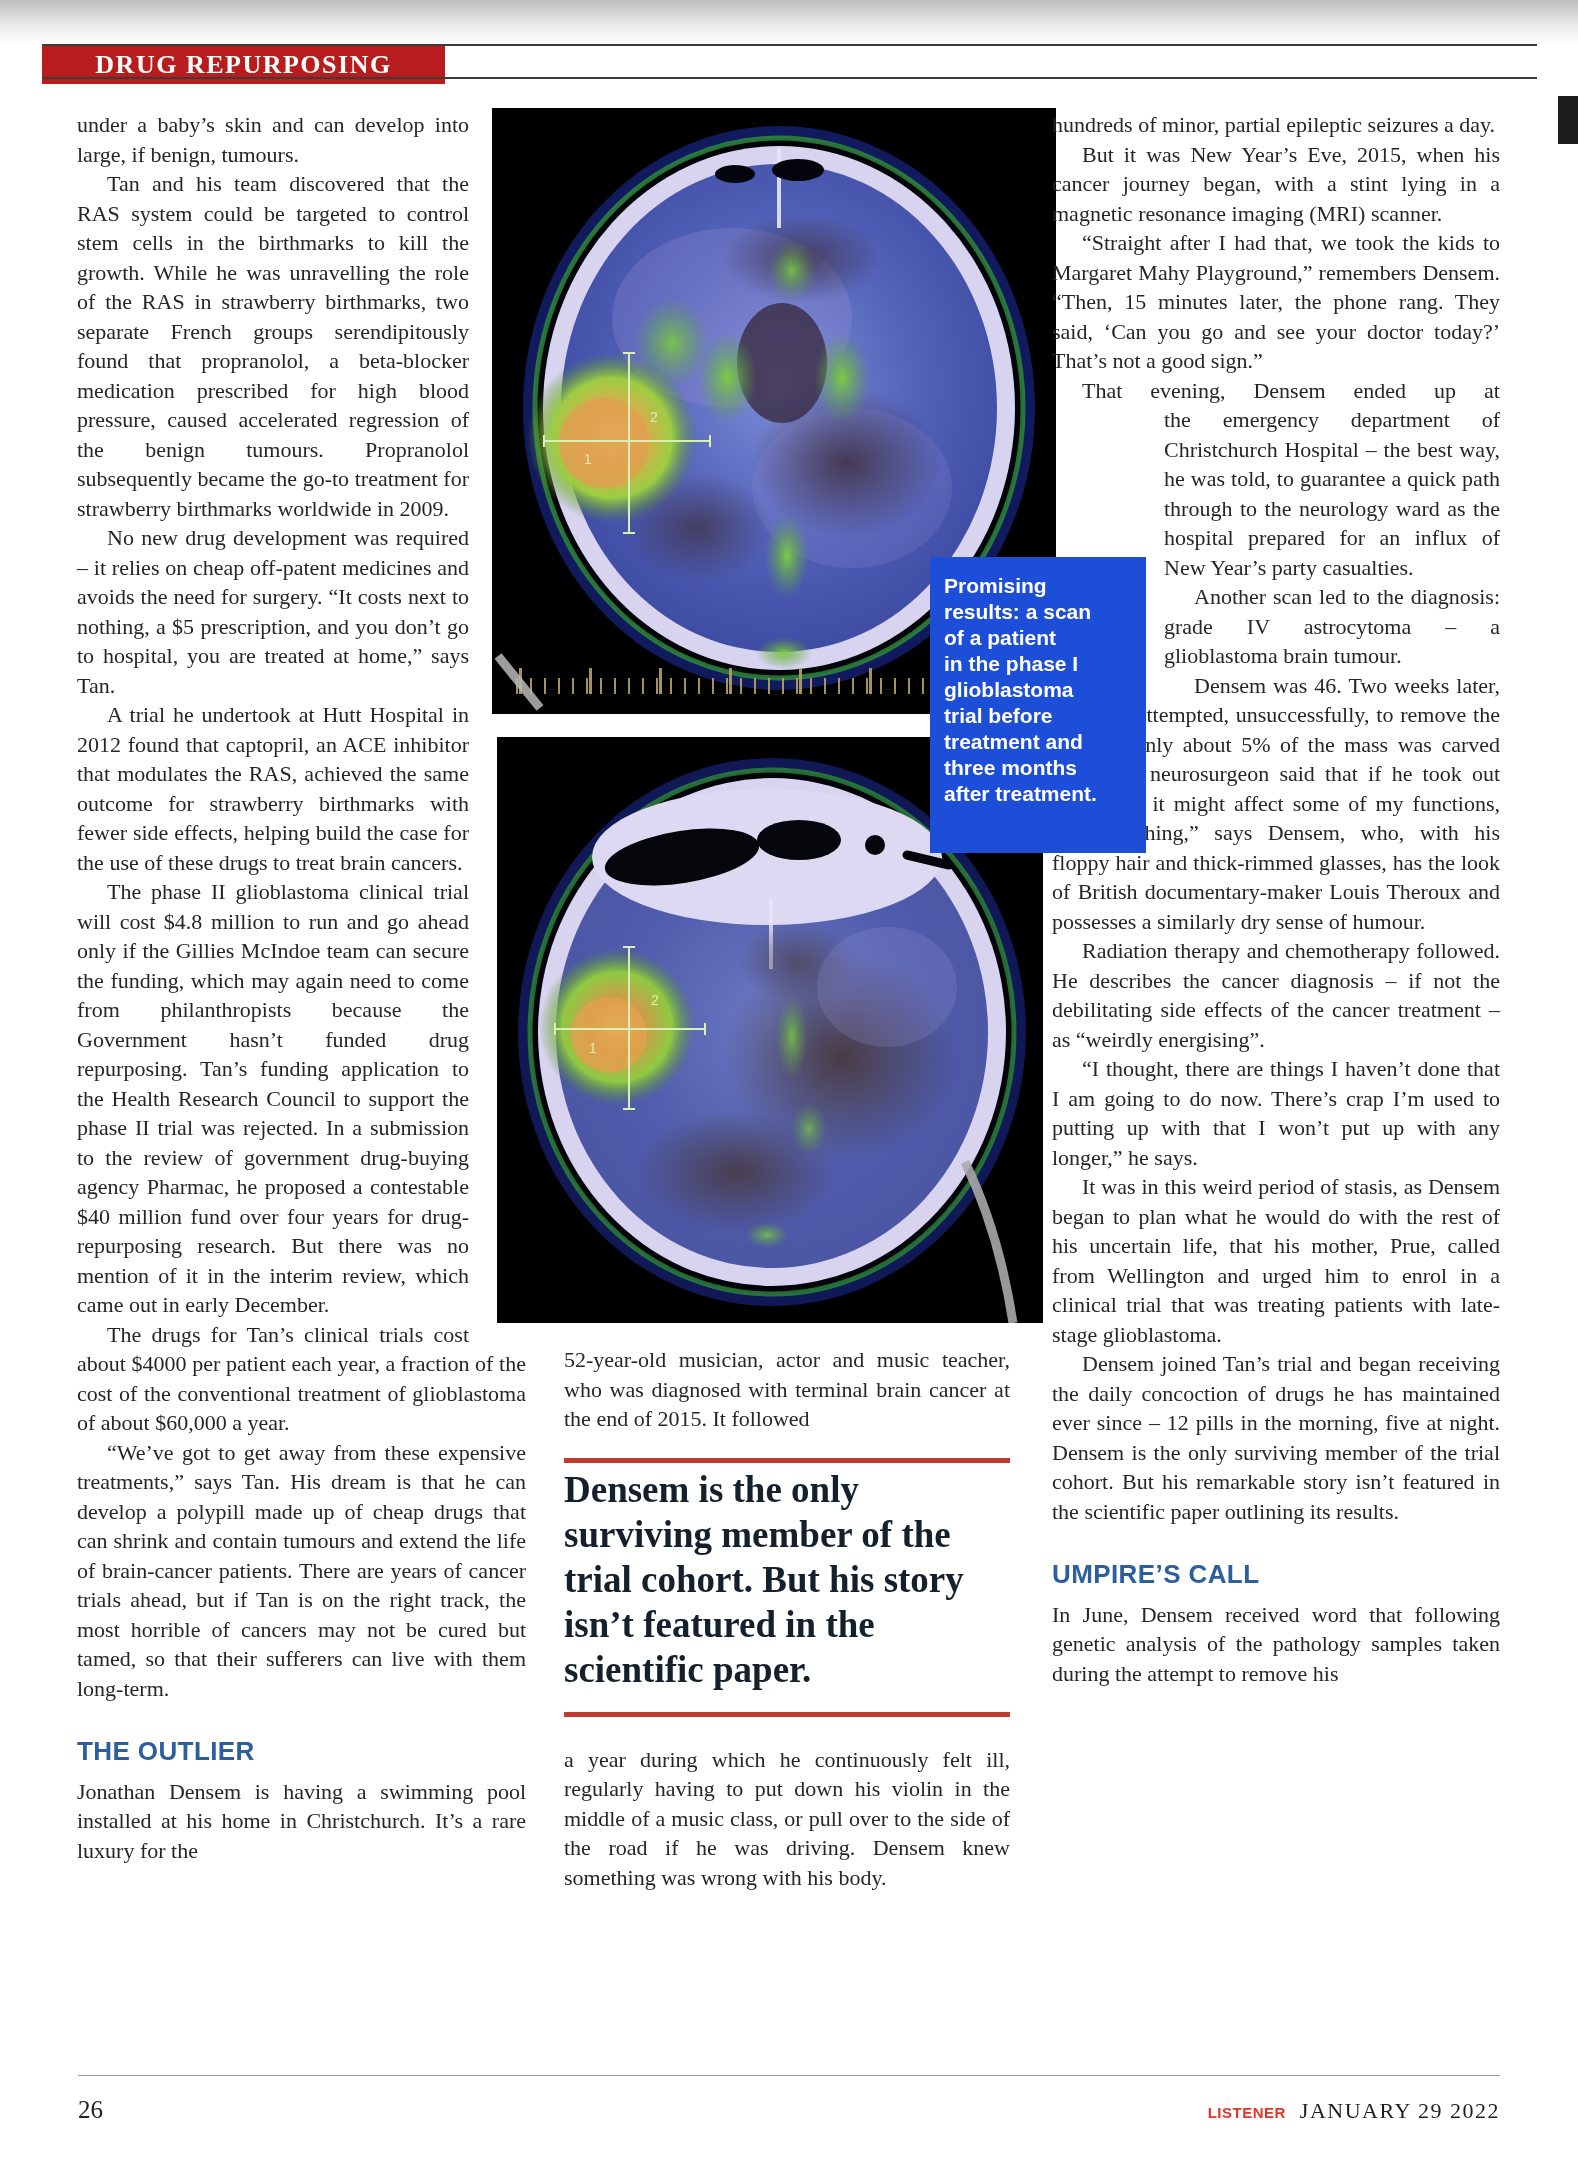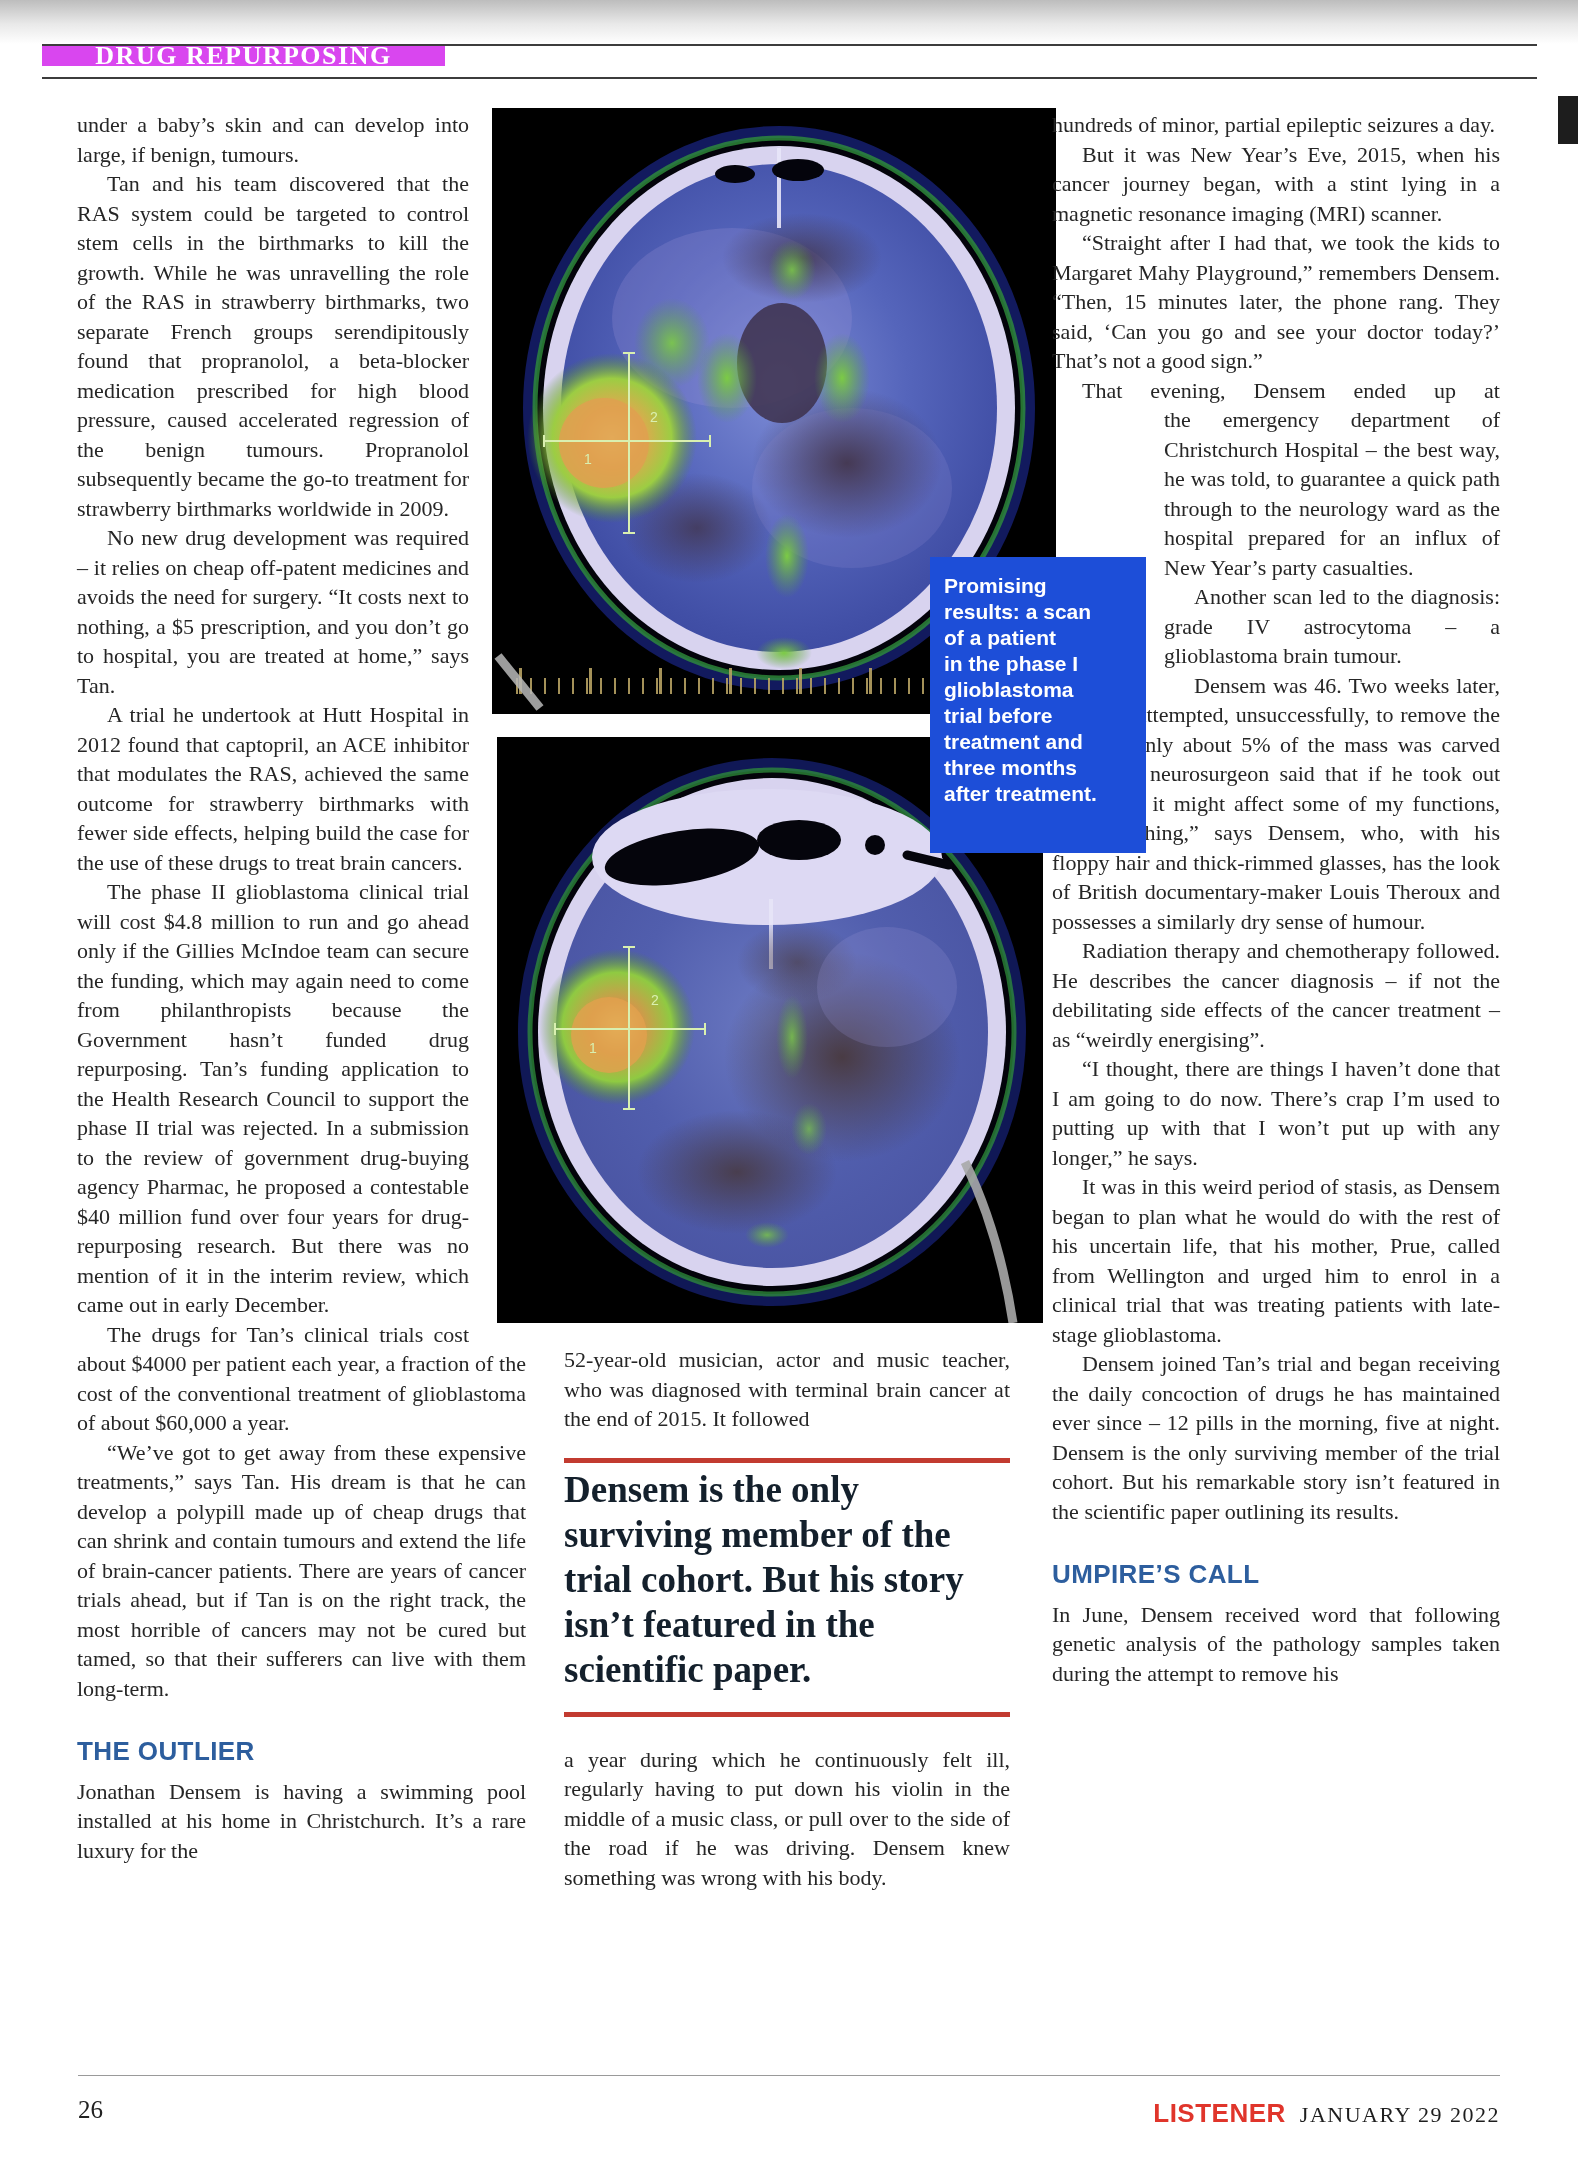--- a/index.html
+++ b/index.html
@@ -4,21 +4,21 @@
 <style>
   html,body{margin:0;padding:0;background:#e8e8e8;}
   #page{position:relative;width:1578px;height:2176px;background:#ffffff;overflow:hidden;
         font-family:"Liberation Serif", serif;color:#262626;}
 
   
   .top-grad{position:absolute;left:0;top:0;width:1578px;height:44px;
             background:linear-gradient(to bottom,#bdbdbd 0%,#e9e9e9 55%,#ffffff 100%);}
   .rule-a{position:absolute;left:42px;top:44px;width:1495px;height:2px;background:#3c3c3c;}
   .rule-b{position:absolute;left:42px;top:77px;width:1495px;height:2px;background:#3c3c3c;}
-  .red-tab{position:absolute;left:42px;top:46px;width:403px;height:20px;background:#d946ef;
+  .red-tab{position:absolute;left:42px;top:46px;width:403px;height:38px;background:#b91c1c;
            display:flex;align-items:center;justify-content:center;}
   .red-tab span{color:#ffffff;font-family:"Liberation Serif",serif;font-weight:700;
                 font-size:26px;letter-spacing:1.5px;line-height:1;}
   .edge-mark{position:absolute;left:1558px;top:96px;width:20px;height:48px;background:#1d1d1d;}
 
   
   .col{position:absolute;text-align:justify;font-size:22px;line-height:29.5px;}
   .col p{margin:0;text-indent:30px;}
   .col p.noind{text-indent:0;}
   #col-left{left:77px;top:110px;width:449px;}
@@ -46,21 +46,21 @@
   .caption-box{position:absolute;left:930px;top:557px;width:216px;height:296px;
                background:#1d4ed8;z-index:6;box-sizing:border-box;padding:16px 14px;}
   .caption-box div{color:#ffffff;font-family:"Liberation Sans",sans-serif;font-weight:700;
                    font-size:21px;line-height:26px;}
 
   
   .foot-rule{position:absolute;left:78px;top:2075px;width:1422px;height:1px;background:#9a9a9a;}
   .pageno{position:absolute;left:78px;top:2096px;font-size:25px;color:#222;}
   .foot-right{position:absolute;right:78px;top:2098px;white-space:nowrap;}
   .foot-right .brand{font-family:"Liberation Sans",sans-serif;font-weight:800;color:#e0352b;
-                     font-size:26px;letter-spacing:0.5px;}
+                     font-size:15px;letter-spacing:0.5px;}
   .foot-right .date{font-family:"Liberation Serif",serif;color:#1e1e1e;font-size:22px;
                     letter-spacing:1.5px;margin-left:10px;}
 </style>
 </head>
 <body>
 
 <div id="page">
 
   <div class="top-grad"></div>
   <div class="rule-a"></div>

